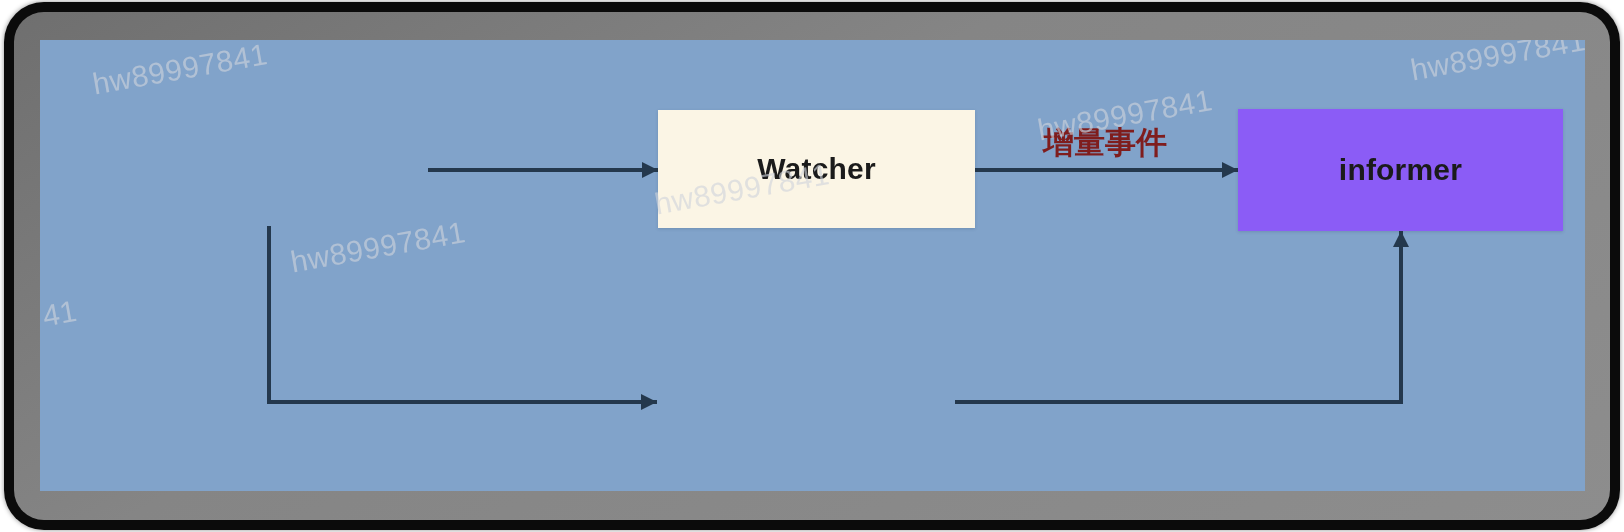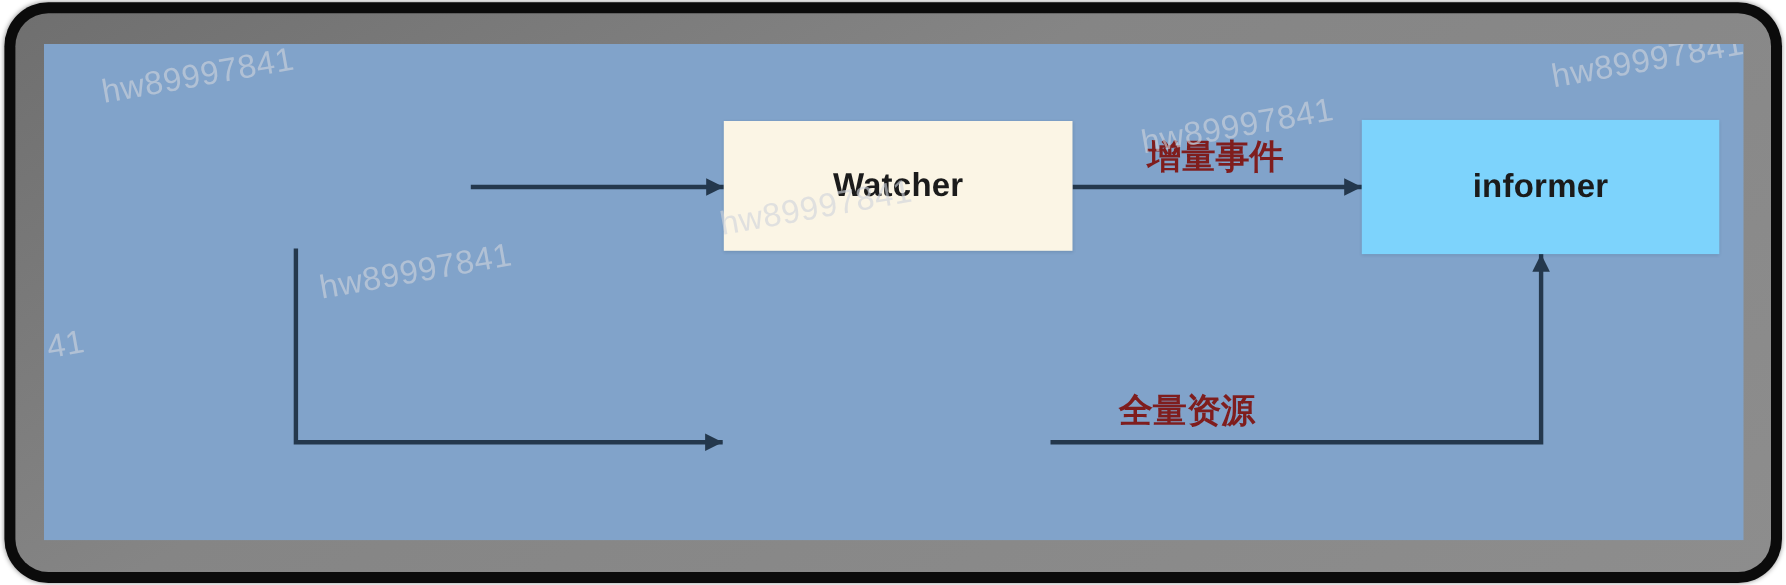--- a/index.html
+++ b/index.html
@@ -52,21 +52,21 @@
     align-items: center;
     justify-content: center;
     background: #FBF5E5;
     color: #1b1b1b;
     font-weight: bold;
     font-size: 30px;
     letter-spacing: 0.2px;
     box-shadow: 0 1px 3px rgba(30,50,80,0.18);
   }
   .node.accent {
-    background: #7dd3fc;
+    background: #8b5cf6;
     text-align: center;
   }
   .node-kube     { left: 67px;   top: 72px;  width: 321px; height: 114px; }
   .node-watcher  { left: 618px;  top: 70px;  width: 317px; height: 118px; }
   .node-list     { left: 617px;  top: 302px; width: 298px; height: 118px; }
   .node-informer { left: 1198px; top: 69px;  width: 325px; height: 122px; }
   .edge-label {
     position: absolute;
     transform: translate(-50%, -50%);
     color: #7f1d1d;
@@ -120,21 +120,20 @@
     </svg>
 
     <div class="node node-watcher">
       <span>Watcher</span>
     </div>
     <div class="node accent node-informer">
       <span>informer</span>
     </div>
 
     <div class="edge-label edge-label-delta">增量事件</div>
-    <div class="edge-label edge-label-full">全量资源</div>
 
     <div class="watermark wm-1">hw89997841</div>
     <div class="watermark wm-2">hw89997841</div>
     <div class="watermark wm-3">hw89997841</div>
     <div class="watermark wm-4">hw89997841</div>
     <div class="watermark wm-5">hw89997841</div>
     <div class="watermark wm-fragment">41</div>
 
   </div>
 </div>

